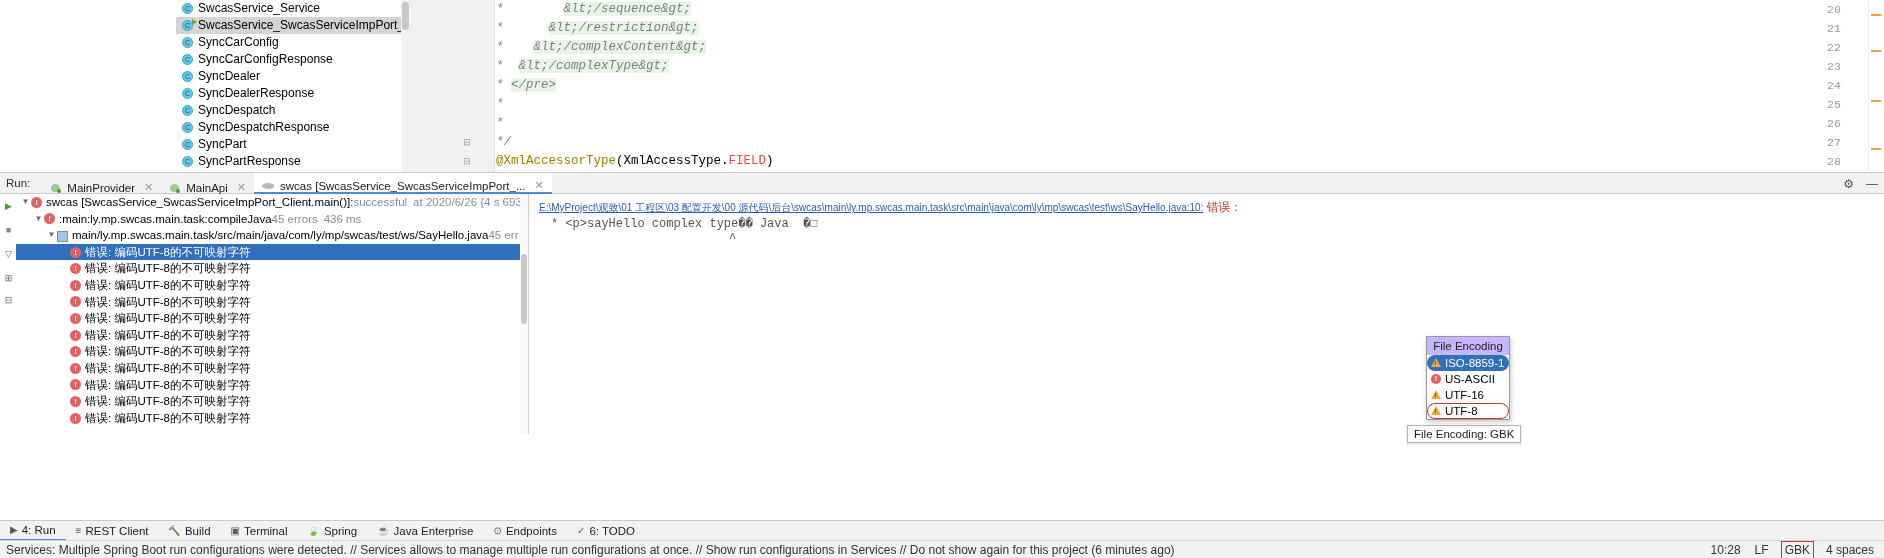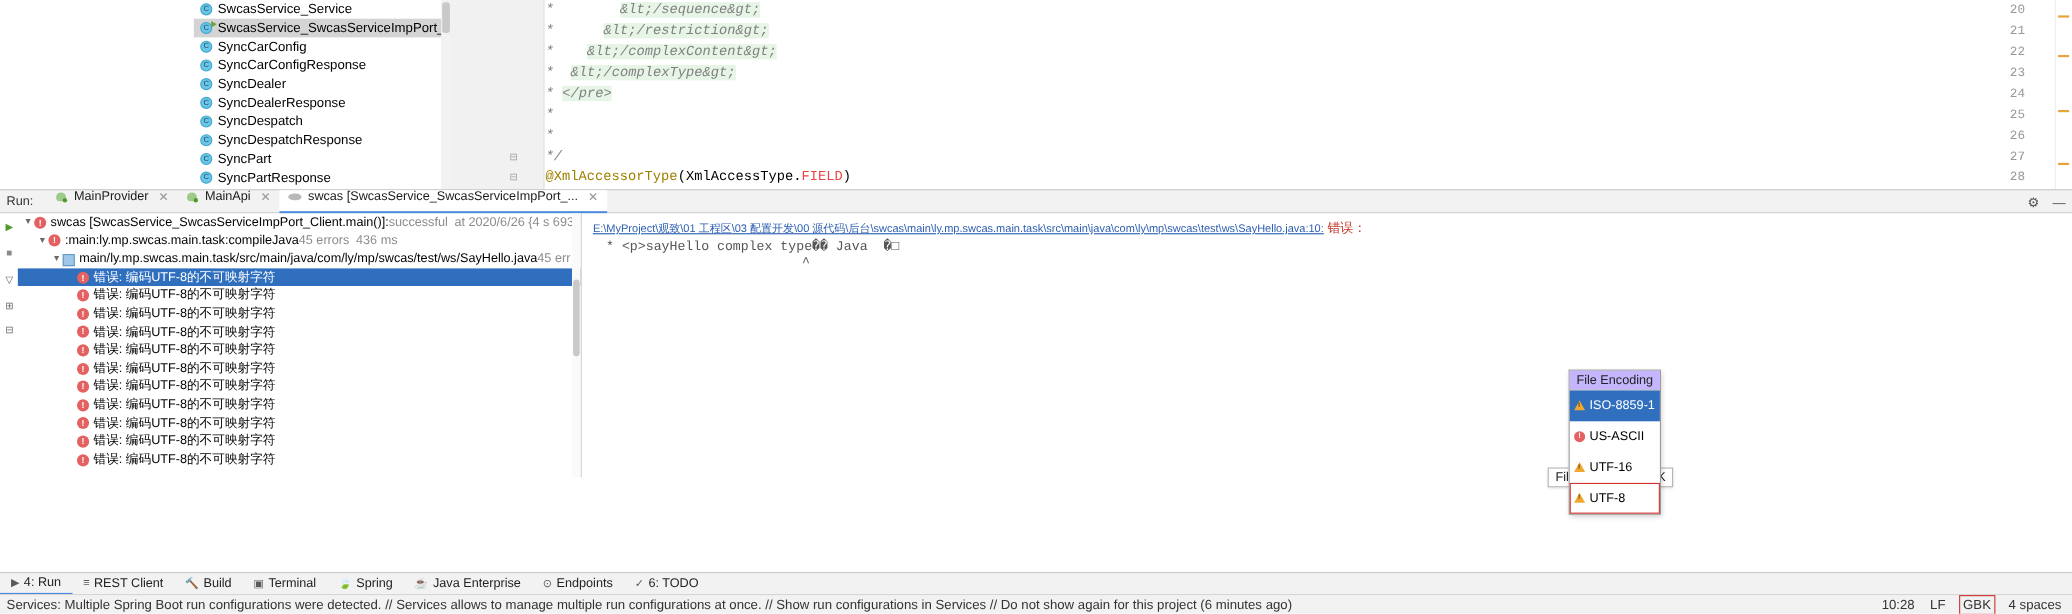--- a/index.html
+++ b/index.html
@@ -91,21 +91,21 @@
   
   .run-win { position:absolute; left:0; top:172px; width:1884px; height:348px; background:#ffffff; }
 
   .run-tabs {
     position:absolute; left:0; top:0; width:1884px; height:22px;
     background:#f2f2f2; border-top:1px solid #c9c9c9; border-bottom:1px solid #c9c9c9;
     display:flex; align-items:center;
   }
   .run-label { margin-left:6px; margin-right:12px; color:#333; font-size:11.5px; }
   .run-tab {
-    display:flex; align-items:flex-start; height:21px; padding:0 8px;
+    display:flex; align-items:flex-end; height:21px; padding:0 8px;
     font-size:11.5px; color:#1a1a1a; white-space:nowrap; gap:5px;
   }
   .run-tab.active { background:#ffffff; border-bottom:2px solid #4a89dc; }
   .tab-close { color:#9a9a9a; font-size:11px; margin-left:4px; }
   .spring-icon { width:12px; height:12px; display:inline-block; position:relative; }
   .spring-icon::before {
     content:""; position:absolute; left:1px; top:2px; width:9px; height:8px;
     border-radius:50% 50% 40% 40%; background:#9ecb8c;
   }
   .spring-icon::after {
@@ -187,22 +187,22 @@
     position:absolute; left:1426px; top:336px; width:84px;
     background:#ffffff; border:1px solid #9a9a9a;
     box-shadow:1px 2px 5px rgba(0,0,0,0.22); z-index:40;
     font-size:11.5px;
   }
   .enc-title {
     height:18px; line-height:18px; text-align:center;
     background:#c4b5fd; border-bottom:1px solid #c4c4c4; color:#222;
   }
   .enc-item {
-    height:28px; line-height:16.5px; display:flex; align-items:center;
-    padding-left:4px; gap:4px; color:#000; white-space:nowrap;
+    height:16px; line-height:16.5px; display:flex; align-items:center;
+    padding-left:4px; gap:4px; color:#000; white-space:nowrap;border-radius:8px;
   }
   .enc-item.sel { background:#2f6fbe; color:#ffffff; }
   .enc-item.boxed { outline:1.5px solid #d03030; outline-offset:-1.5px; }
   .warn-ico {
     width:10px; height:10px; flex:0 0 auto; position:relative; display:inline-block;
   }
   .warn-ico::before {
     content:""; position:absolute; left:0; top:0;
     border-left:5px solid transparent; border-right:5px solid transparent;
     border-bottom:9px solid #f0a830;

